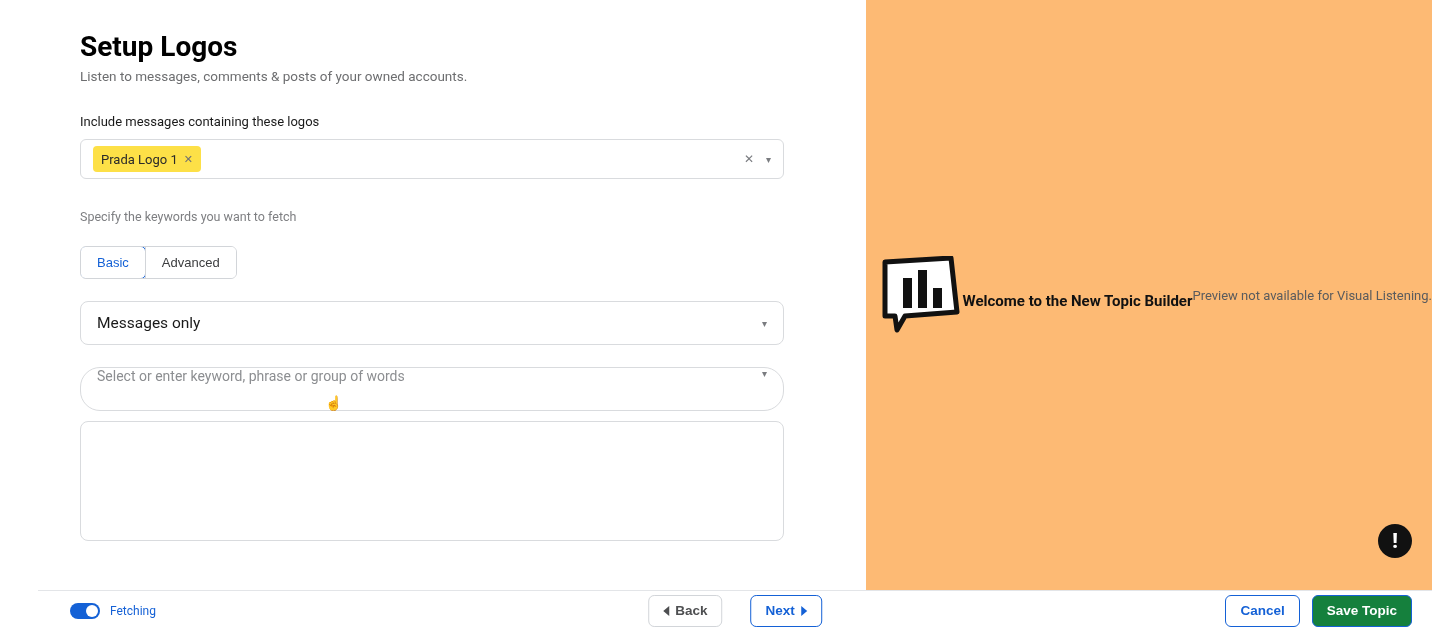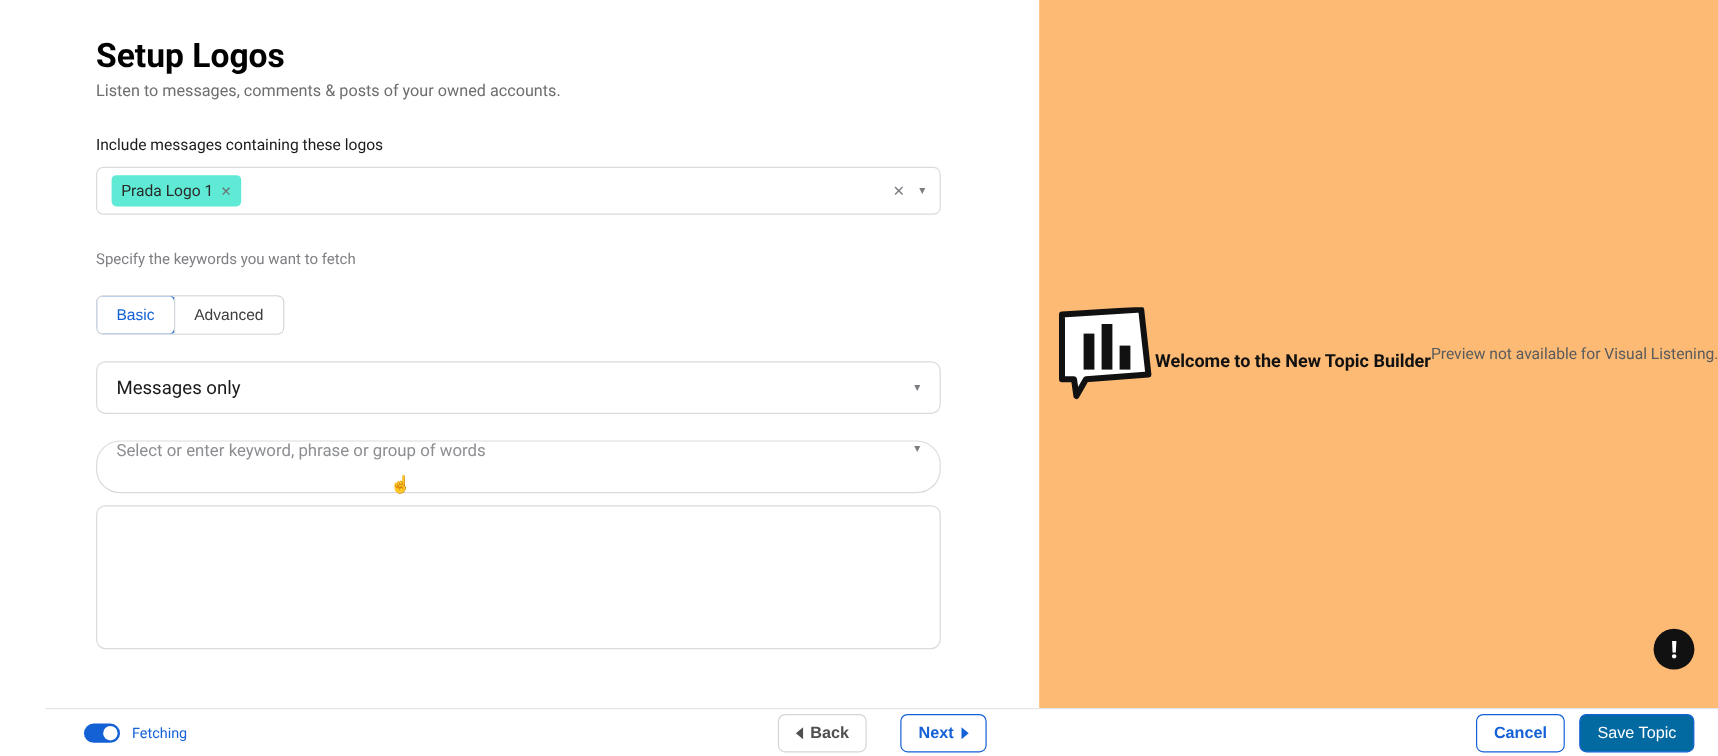--- a/index.html
+++ b/index.html
@@ -54,21 +54,21 @@
       border-radius: 6px;
       height: 40px;
       width: 704px;
       display: flex;
       align-items: center;
       padding: 0 12px;
       position: relative;
       margin-bottom: 30px;
     }
     .chip {
-      background: #5eead4;
+      background: #fde047;
       border-radius: 4px;
       height: 26px;
       display: inline-flex;
       align-items: center;
       padding: 0 8px;
       font-size: 13px;
       color: #2a2a2a;
       gap: 6px;
     }
     .chip .x-icon {
@@ -281,24 +281,24 @@
       background: #fff;
       border-color: #d2d5d9;
       color: #4e4f51;
     }
     .btn-ghost-blue {
       background: #fff;
       border-color: #1461d6;
       color: #1461d6;
     }
     .btn-solid-blue {
-      background: #0369a1;
+      background: #15803d;
       color: #fff;
       border-color: #1461d6;
-      font-weight: 400;
+      font-weight: 700;
     }
     .tri-left {
       width: 0;
       height: 0;
       border-top: 5px solid transparent;
       border-bottom: 5px solid transparent;
       border-right: 6px solid #4e4f51;
     }
     .tri-right-blue {
       width: 0;

